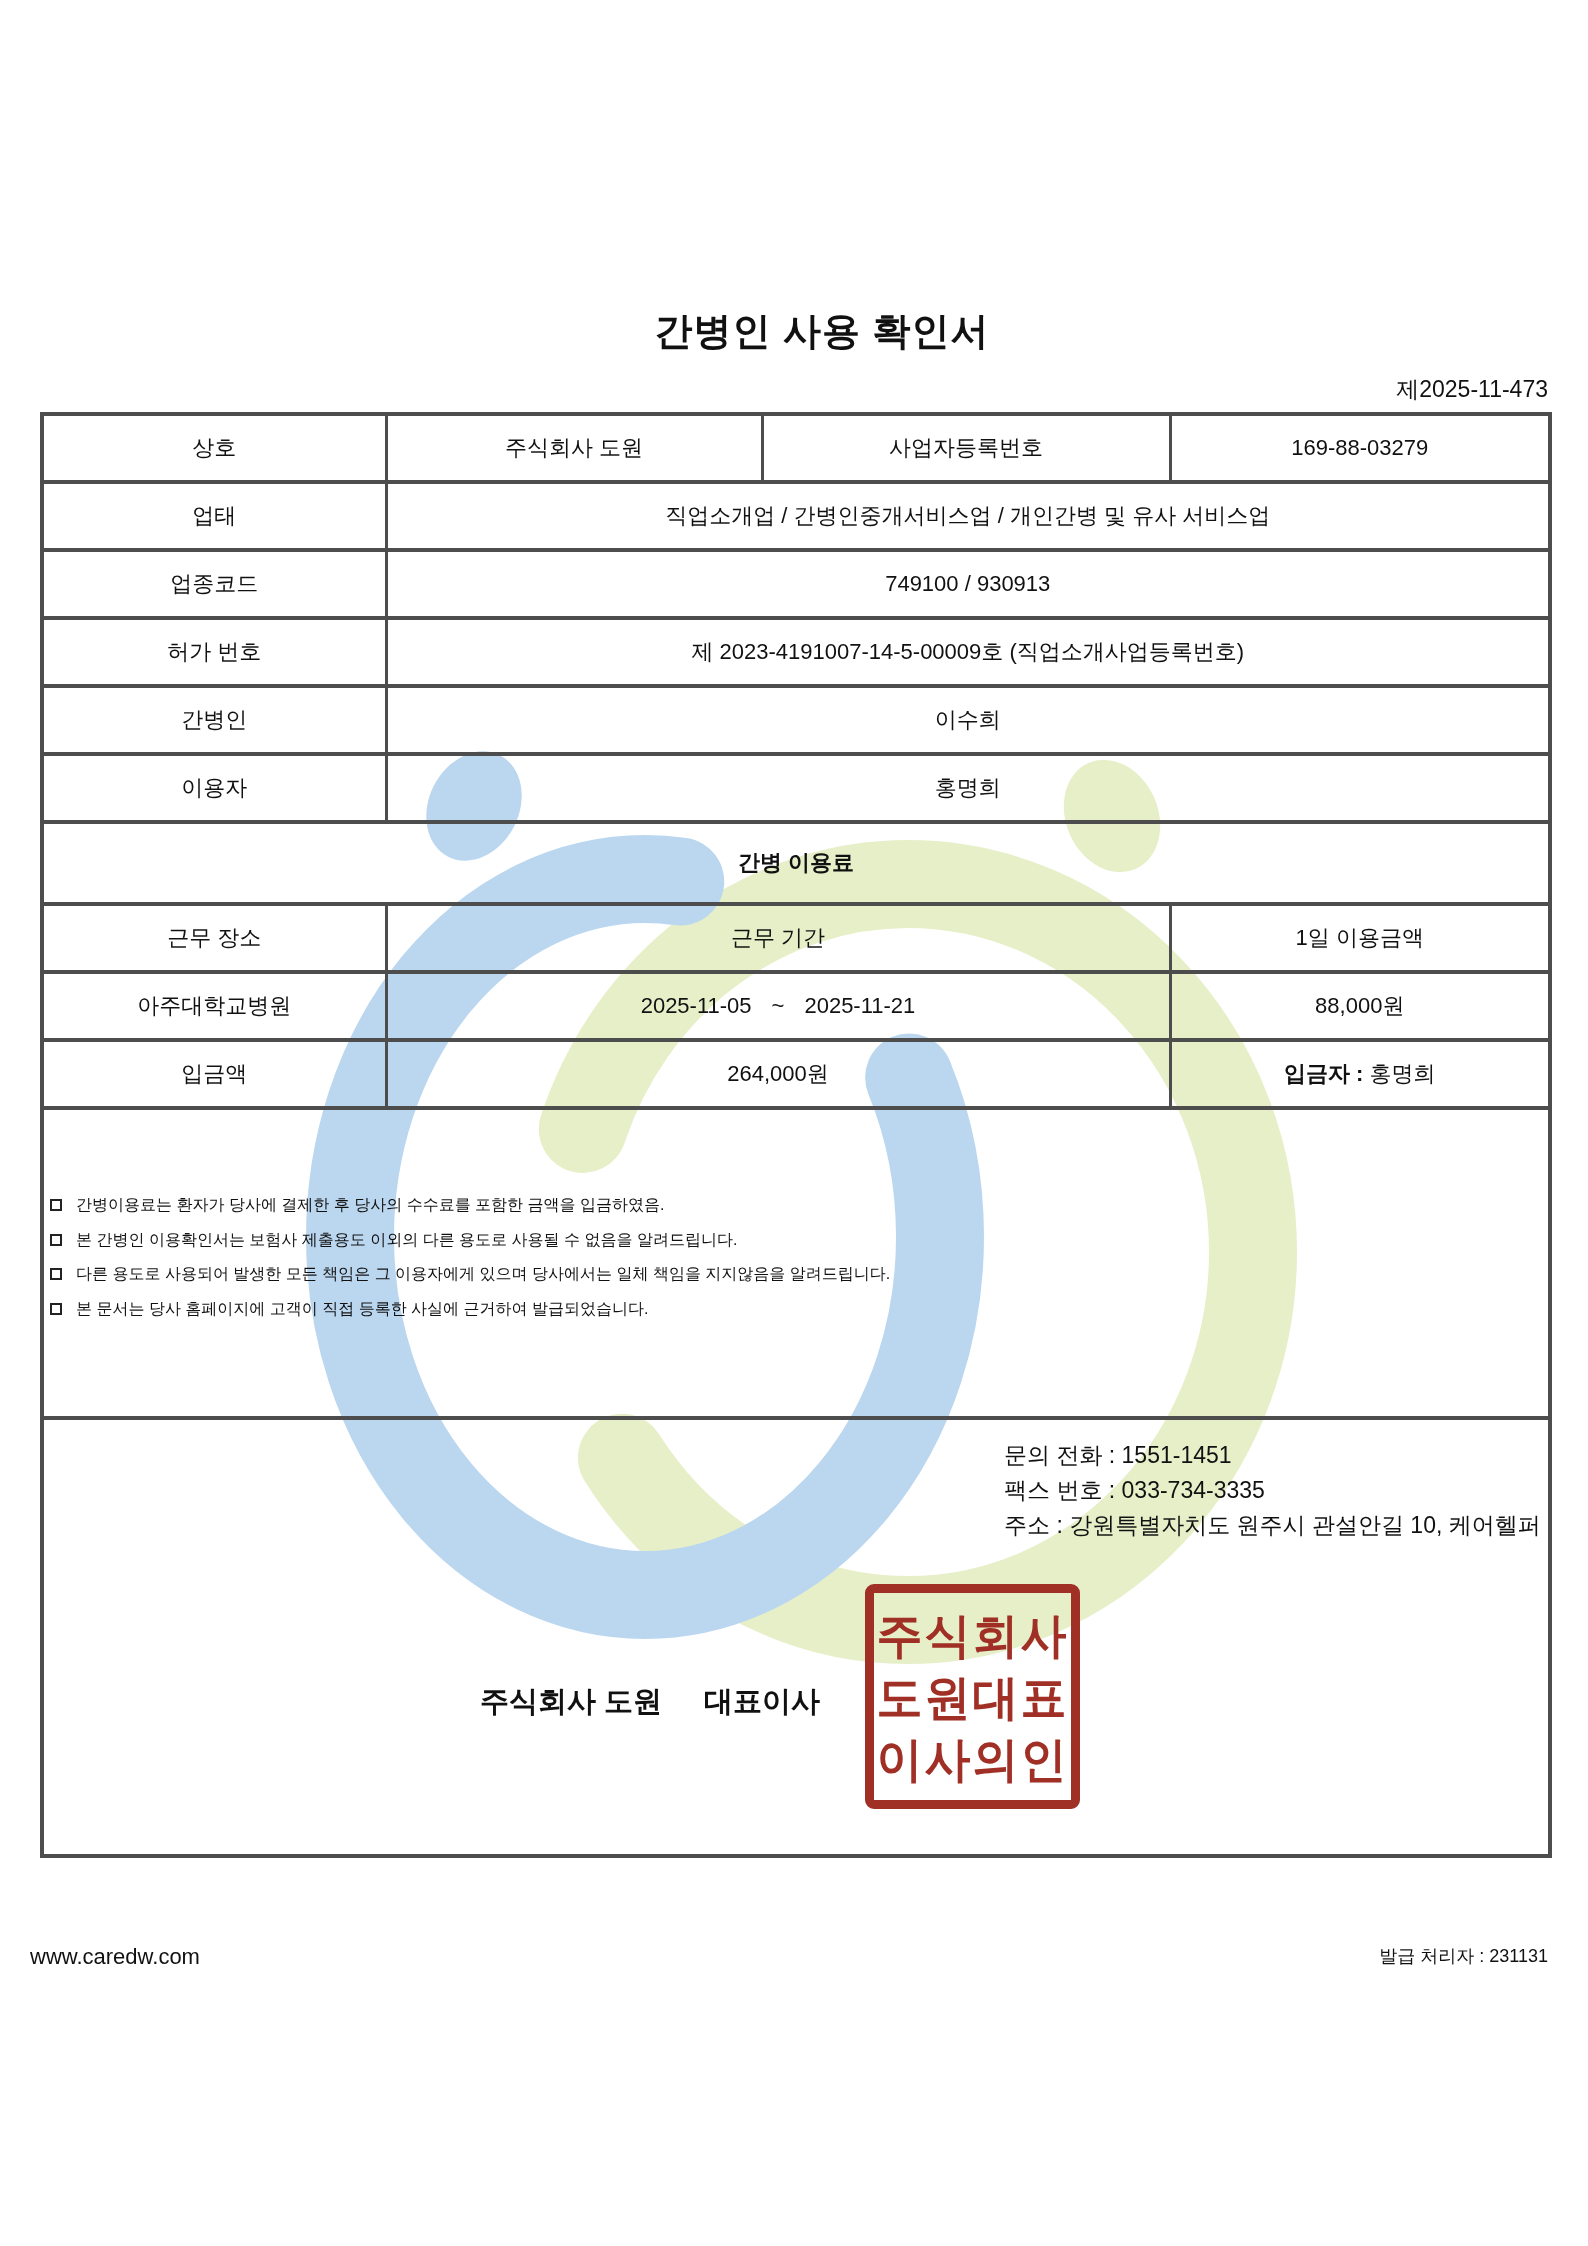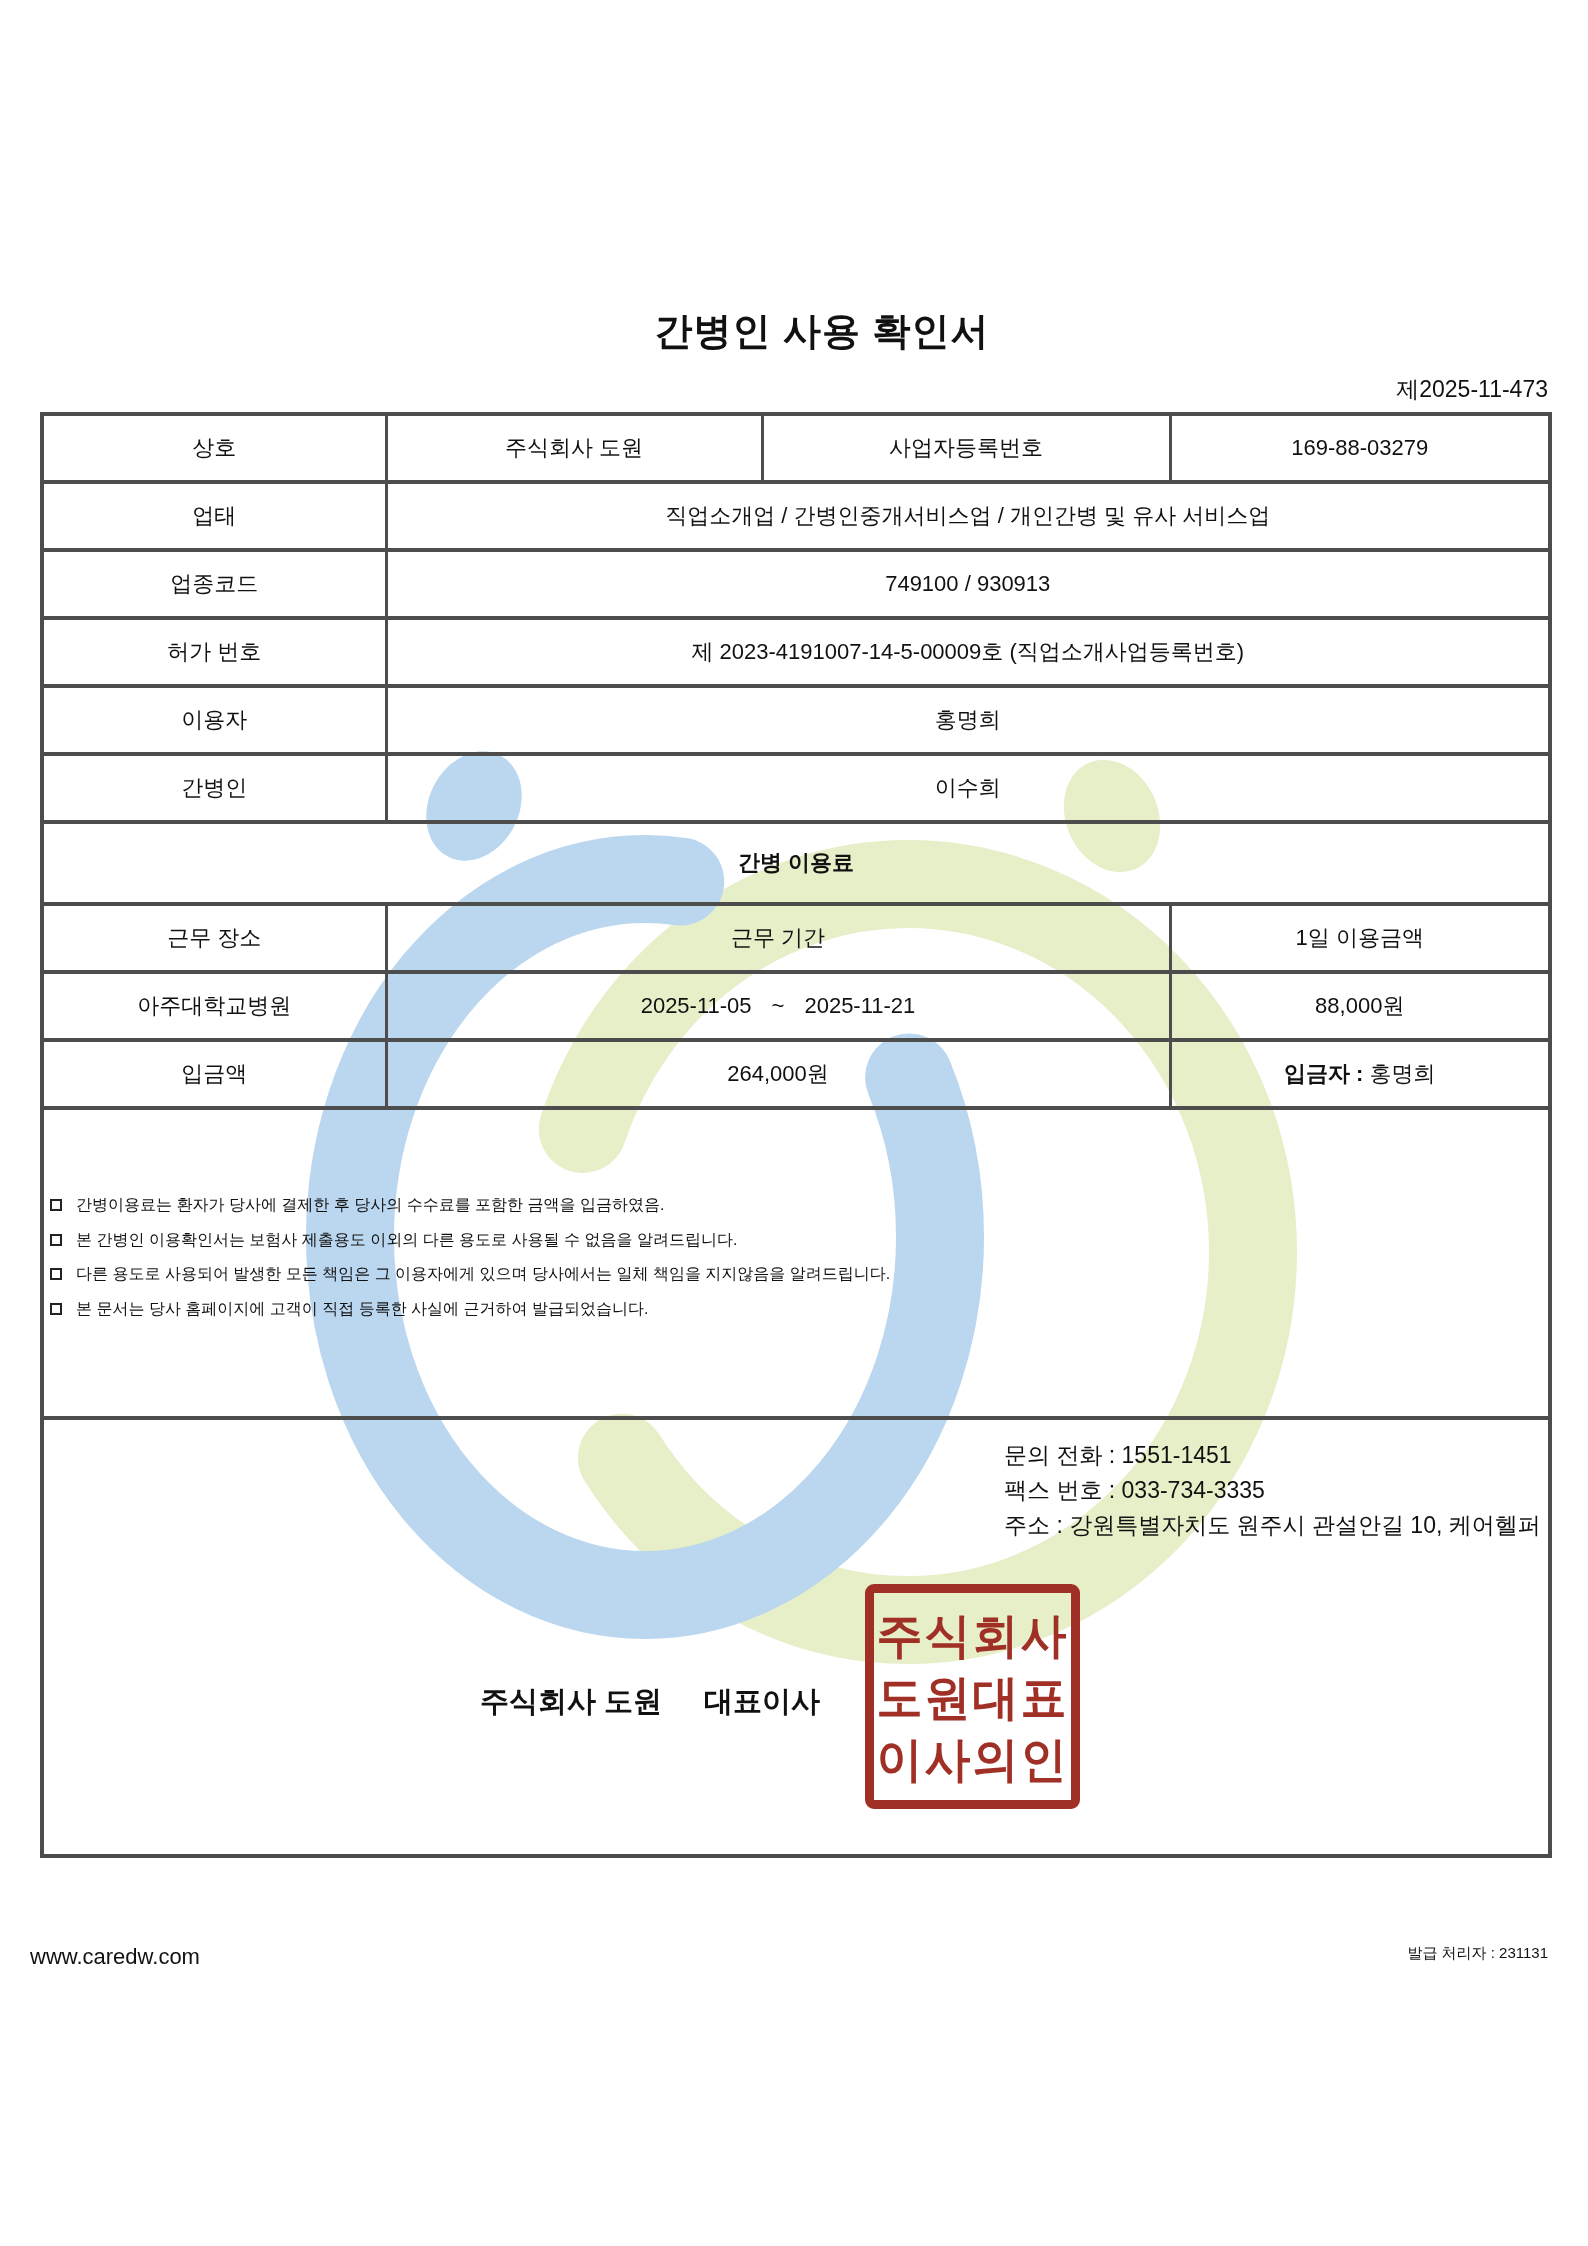--- a/index.html
+++ b/index.html
@@ -69,21 +69,21 @@
     border-radius:9px;
     display:flex;flex-direction:column;justify-content:center;align-items:center;
     color:var(--stamp_red,#A03026);
   }
   .stamp div{
     font-size:46px;font-weight:700;line-height:62px;
     letter-spacing:2px;transform:scaleY(1.04);white-space:nowrap;
   }
   
   .footer-left{position:absolute;left:30px;top:1944px;font-size:22px;z-index:2;}
-  .footer-right{position:absolute;right:40px;top:1944px;font-size:15px;z-index:2;}
+  .footer-right{position:absolute;right:40px;top:1944px;font-size:18px;z-index:2;}
 </style>
 </head>
 <body>
 
 <div class="sheet">
 
   <svg class="watermark" width="1588" height="2246" viewBox="0 0 1588 2246" xmlns="http://www.w3.org/2000/svg">
 
     <ellipse cx="908" cy="1252" rx="345" ry="368" fill="none" stroke="#E6EFC8" stroke-width="88" stroke-dasharray="903 342 996" stroke-linecap="round"></ellipse>
 
@@ -117,26 +117,26 @@
       </tr>
       <tr class="r-std">
         <td class="lbl">업종코드</td>
         <td colspan="3">749100 / 930913</td>
       </tr>
       <tr class="r-std">
         <td class="lbl">허가 번호</td>
         <td colspan="3">제 2023-4191007-14-5-00009호 (직업소개사업등록번호)</td>
       </tr>
       <tr class="r-std">
+        <td class="lbl">간병인</td>
+        <td colspan="3">이수희</td>
+      </tr>
+      <tr class="r-std">
         <td class="lbl">이용자</td>
         <td colspan="3">홍명희</td>
-      </tr>
-      <tr class="r-std">
-        <td class="lbl">간병인</td>
-        <td colspan="3">이수희</td>
       </tr>
       <tr class="r-sec">
         <td colspan="4" class="section-cell">간병 이용료</td>
       </tr>
       <tr class="r-std">
         <td class="lbl">근무 장소</td>
         <td colspan="2" class="lbl">근무 기간</td>
         <td class="lbl">1일 이용금액</td>
       </tr>
       <tr class="r-std">

